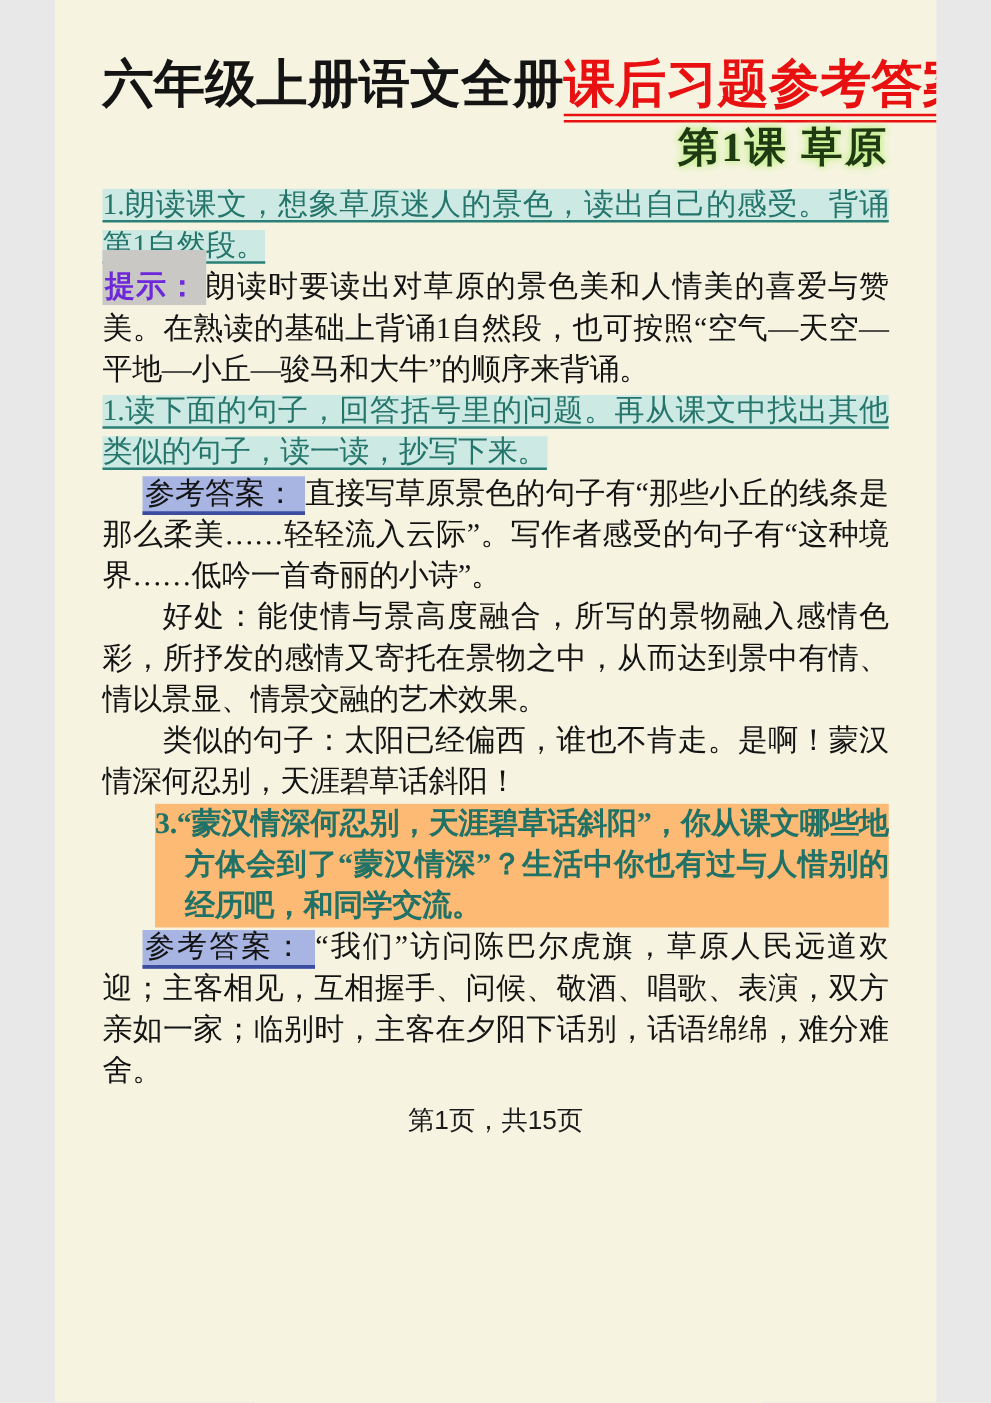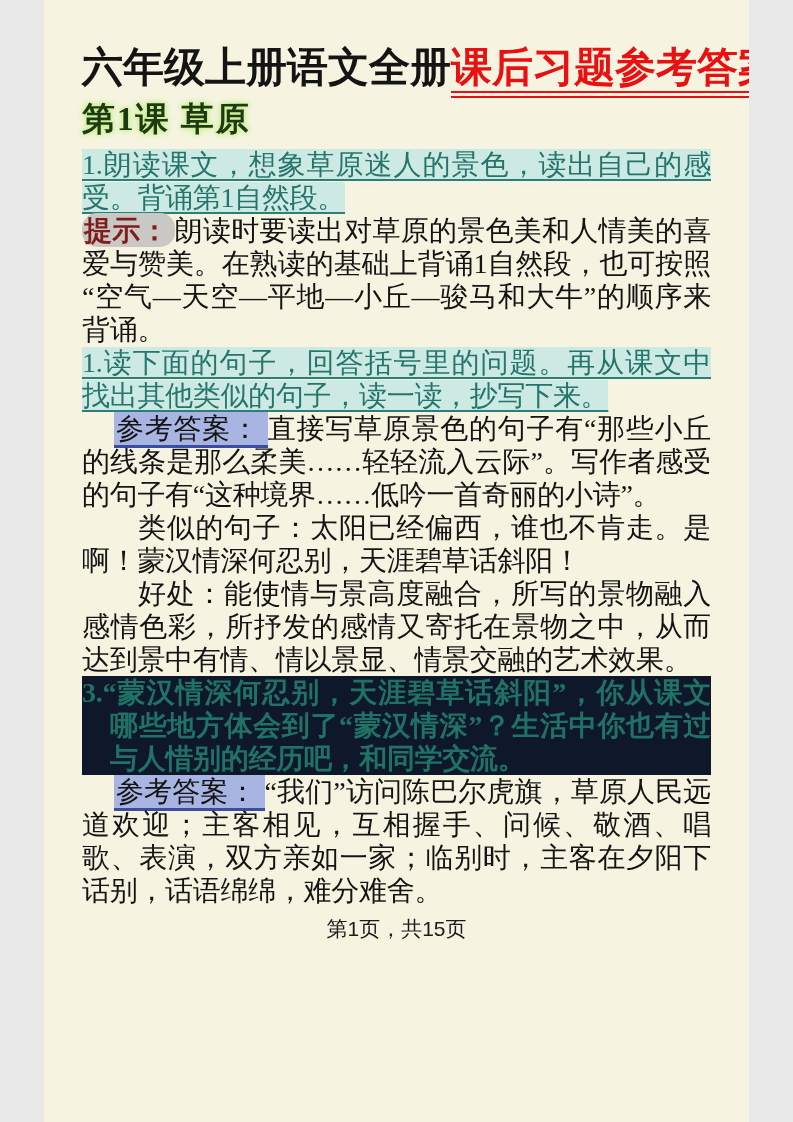--- a/index.html
+++ b/index.html
@@ -23,59 +23,59 @@
     white-space:nowrap;
     letter-spacing:0;
   }
   .title-red {
     color:#e81010;
     border-bottom:7px double #e81010;
     padding-bottom:1px;
   }
   h2.lesson {
     margin:0; padding-top:4px;
-    text-align:left;
+    text-align:right;
     font-size:33px; line-height:42px;
     font-weight:bold;
     letter-spacing:2px;
     color:#1d3a13;
     text-shadow:0 0 2px #d4f6a2, 0 0 5px #bdec80, 0 0 9px #c8f08e;
   }
 
   .content {
     margin-top:8px;
-    font-size:28px;
+    font-size:24px;
     line-height:33px;
     text-align:justify;
     letter-spacing:-0.3px;
   }
   p.para { margin:0; }
   .indent { text-indent:2em; }
 
   .hl-cyan {
     background:#cce9e4;
     color:#25756b;
     text-decoration:underline;
     text-decoration-color:#2a8077;
     text-decoration-thickness:2px;
     text-underline-offset:5px;
   }
   .block-cyan {
-    background:#0f172a;
+    background:#fdba74;
     color:#1f7265;
     font-weight:bold;
     padding-left:1em;
     text-indent:-1em;
+    margin-left:42px;
   }
   .label-hint {
     background:#c9c8c4;
-    color:#7f1d1d;
+    color:#6d28d9;
     font-weight:bold;
-    padding:2px 6px 1px 2px;
-    border-radius:15px;
+    padding:17px 6px 1px 2px;
   }
   .block-pink {
     background:#f8dbcc;
     padding:3px 0 2px 0;
   }
   .u-red {
     text-decoration-color:#c5281c;
     text-decoration-thickness:2px;
     text-underline-offset:5px;
   }
@@ -102,21 +102,21 @@
 
     <h1 class="doc-title"><span>六年级上册语文全册</span><span class="title-red">课后习题参考答案</span></h1>
 
     <h2 class="lesson">第1课 草原</h2>
 
     <div class="content" id="content">
         <p class="para"><span class="hl-cyan">1.朗读课文，想象草原迷人的景色，读出自己的感受。背诵第1自然段。</span></p>
         <p class="para"><span class="label-hint">提示：</span><span>朗读时要读出对草原的景色美和人情美的喜爱与赞美。在熟读的基础上背诵1自然段，也可按照“空气—天空—平地—小丘—骏马和大牛”的顺序来背诵。</span></p>
         <p class="para"><span class="hl-cyan">1.读下面的句子，回答括号里的问题。再从课文中找出其他类似的句子，读一读，抄写下来。</span></p>
         <p class="para"><span class="label-answer">参考答案：</span><span class="u-red">直接写草原景色的句子有“那些小丘的线条是那么柔美……轻轻流入云际”。写作者感受的句子有“这种境界……低吟一首奇丽的小诗”。</span></p>
+        <p class="para indent u-red">好处：能使情与景高度融合，所写的景物融入感情色彩，所抒发的感情又寄托在景物之中，从而达到景中有情、情以景显、情景交融的艺术效果。</p>
         <p class="para indent u-red">类似的句子：太阳已经偏西，谁也不肯走。是啊！蒙汉情深何忍别，天涯碧草话斜阳！</p>
-        <p class="para indent u-red">好处：能使情与景高度融合，所写的景物融入感情色彩，所抒发的感情又寄托在景物之中，从而达到景中有情、情以景显、情景交融的艺术效果。</p>
         <div class="para block-cyan">3.“蒙汉情深何忍别，天涯碧草话斜阳”，你从课文哪些地方体会到了“蒙汉情深”？生活中你也有过与人惜别的经历吧，和同学交流。</div>
         <p class="para"><span class="label-answer">参考答案：</span><span class="u-red">“我们”访问陈巴尔虎旗，草原人民远道欢迎；主客相见，互相握手、问候、敬酒、唱歌、表演，双方亲如一家；临别时，主客在夕阳下话别，话语绵绵，难分难舍。</span></p>
       </div>
 
     <div class="footer">第1页，共15页</div>
   </div>
 </div>
 
 </body></html>

